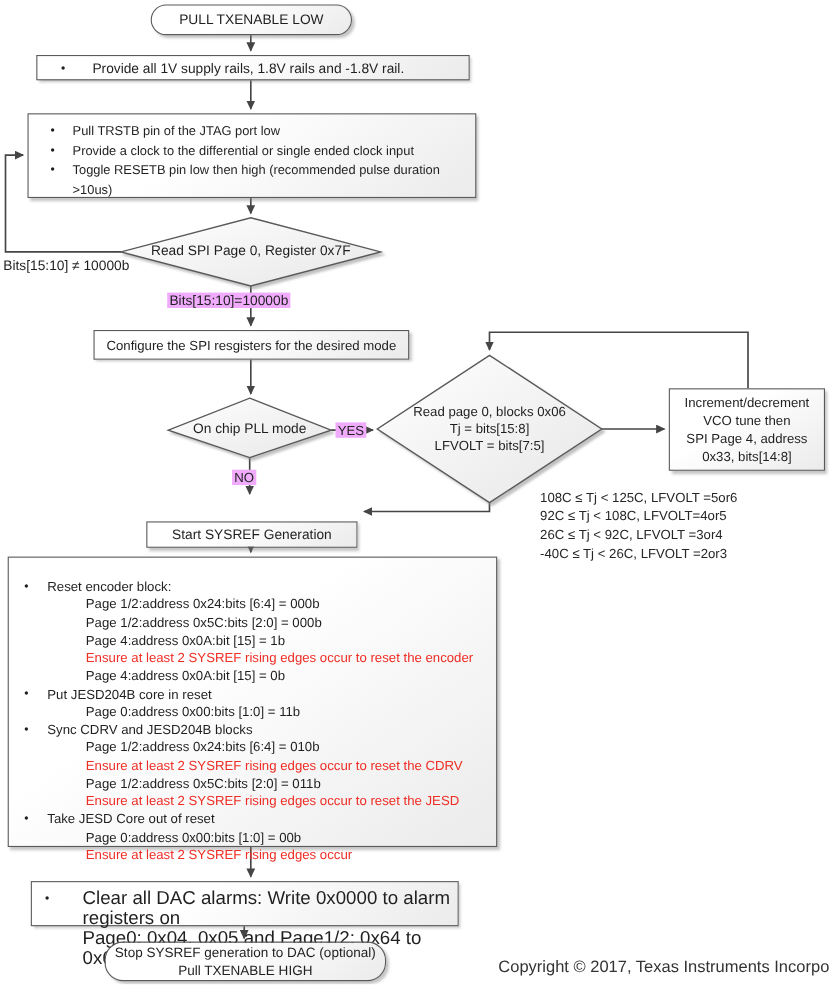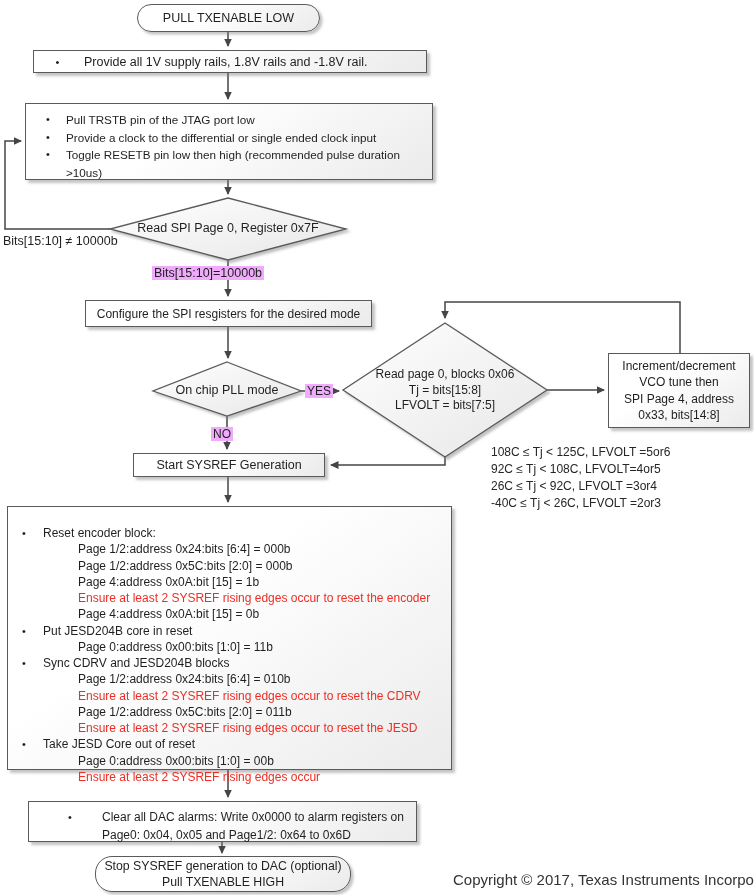--- a/index.html
+++ b/index.html
@@ -27,21 +27,21 @@
   .init-box .b{width:20px;margin-left:13px;text-align:left;padding-left:7px;}
   .init-box .cont{padding-left:40px;}
   
   .reset-box{padding-top:18px;font-size:12px;line-height:16.25px;}
   .reset-box .line{white-space:nowrap;}
   .reset-box .bl{padding-left:35px;position:relative;}
   .reset-box .bl::before{content:"\2022";position:absolute;left:14px;font-size:11px;}
   .reset-box .in{padding-left:70px;}
   .reset-box .warn{color:#ee2d24;}
   
-  .alarm-box{padding-top:6px;font-size:12px;line-height:18px;padding-left:27px;}
+  .alarm-box{padding-top:6px;font-size:17px;line-height:18px;}
   .alarm-box .row1{position:relative;padding-left:46px;}
   .alarm-box .row1::before{content:"\2022";position:absolute;left:12px;font-size:11px;}
   .alarm-box .row2{padding-left:46px;}
   .lfvolt{position:absolute;z-index:2;font-size:12px;line-height:17px;white-space:nowrap;color:#262626;}
   .vco-box{display:flex;flex-direction:column;align-items:center;justify-content:center;text-align:center;font-size:12px;line-height:16.5px;}
   .copyright{position:absolute;z-index:2;font-size:15px;color:#333;white-space:nowrap;}
 </style>
 </head>
 <body>
 
@@ -134,21 +134,21 @@
     <div>0x33, bits[14:8]</div>
   </div>
 
   <div class="lfvolt" style="left:491px;top:444px;">
     <div>108C ≤  Tj &lt; 125C, LFVOLT =5or6</div>
     <div>92C ≤ Tj &lt; 108C, LFVOLT=4or5</div>
     <div>26C ≤ Tj &lt; 92C, LFVOLT =3or4</div>
     <div>-40C ≤ Tj &lt; 26C, LFVOLT =2or3</div>
   </div>
 
-  <div class="node center-box" style="left:133px;top:453px;width:192px;height:24px;">Start SYSREF Generation</div>
+  <div class="node center-box" style="left:133px;top:474px;width:192px;height:24px;">Start SYSREF Generation</div>
 
   <div class="node reset-box" style="left:7px;top:506px;width:445px;height:264px;">
     <div class="line bl">Reset encoder block:</div>
     <div class="line in">Page 1/2:address 0x24:bits [6:4] = 000b</div>
     <div class="line in">Page 1/2:address 0x5C:bits [2:0] = 000b</div>
     <div class="line in">Page 4:address 0x0A:bit [15] = 1b</div>
     <div class="line in warn">Ensure at least 2 SYSREF rising edges occur to reset the encoder</div>
     <div class="line in">Page 4:address 0x0A:bit [15] = 0b</div>
     <div class="line bl">Put JESD204B core in reset</div>
     <div class="line in">Page 0:address 0x00:bits [1:0] = 11b</div>

